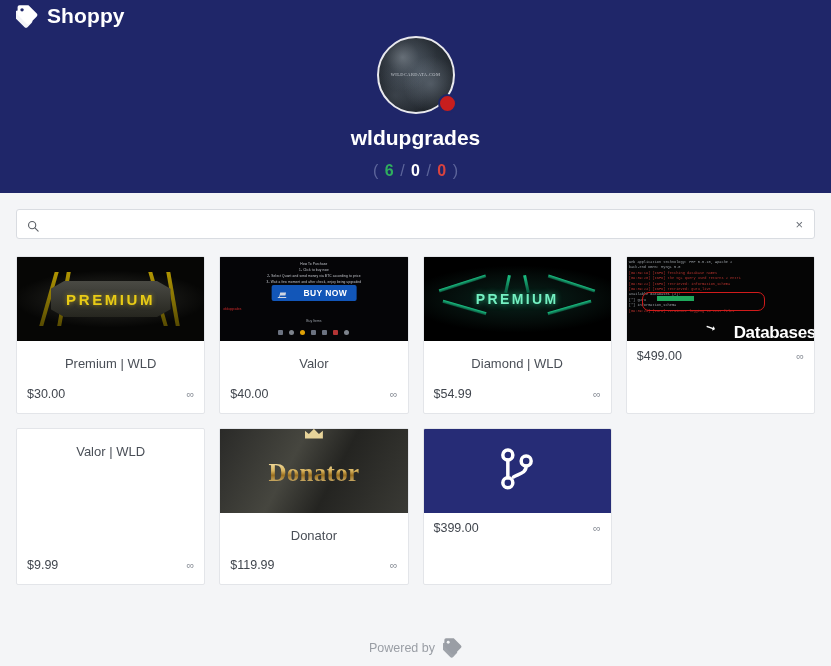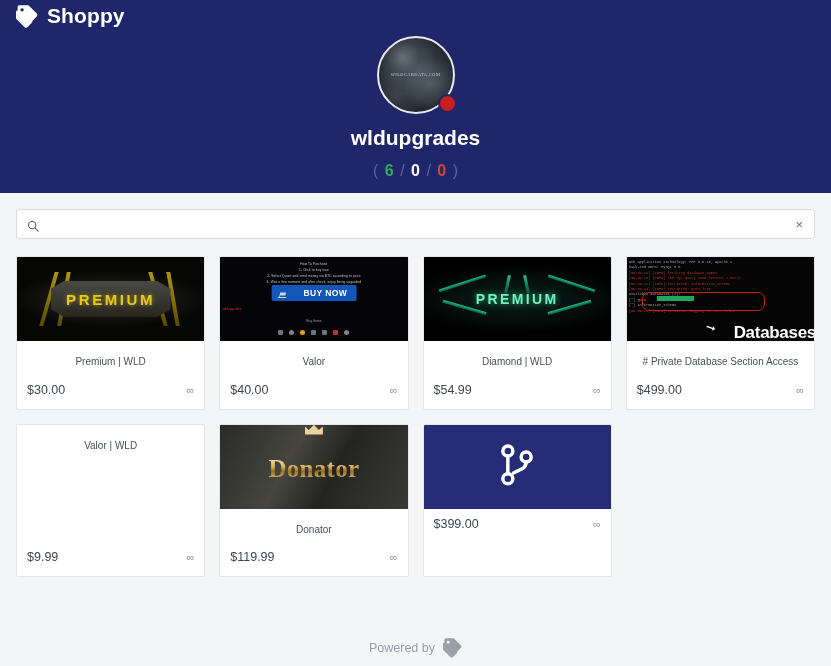--- a/index.html
+++ b/index.html
@@ -131,21 +131,21 @@
     height: 84px; width: 100%;
     background: #0a0a0a;
     position: relative;
     overflow: hidden;
     display: flex; align-items: center; justify-content: center;
   }
   .card-title {
     flex: 1;
     padding: 14px 10px 6px 10px;
     text-align: center;
-    font-size: 10px;
+    font-size: 13px;
     color: #4a4f57;
     line-height: 1.35;
   }
   .card-foot {
     display: flex; justify-content: space-between; align-items: center;
     padding: 8px 10px 12px 10px;
   }
   .card-price { font-size: 12.5px; color: #41464e; }
   .card-stock { font-size: 11px; color: #8b9099; }
 
@@ -476,21 +476,20 @@
         <div class="g">available databases [2]:</div>
         <div class="g">[*] guru</div>
         <div class="g">[*] information_schema</div>
         <div class="r">[09:39:24] [INFO] terminate logging to text files</div>
         <span class="hl"></span>
         <span class="box"></span>
         <span class="arrow">⟶</span>
         <span class="bigword">Databases</span>
       </div>
     </div>
-    <div class="card-title"># Private Database Section Access</div>
     <div class="card-foot">
       <span class="card-price">$499.00</span>
       <span class="card-stock">∞</span>
     </div>
   </div>
 
   <div class="card">
     <div class="card-title">Valor | WLD</div>
     <div class="card-foot">
       <span class="card-price">$9.99</span>

